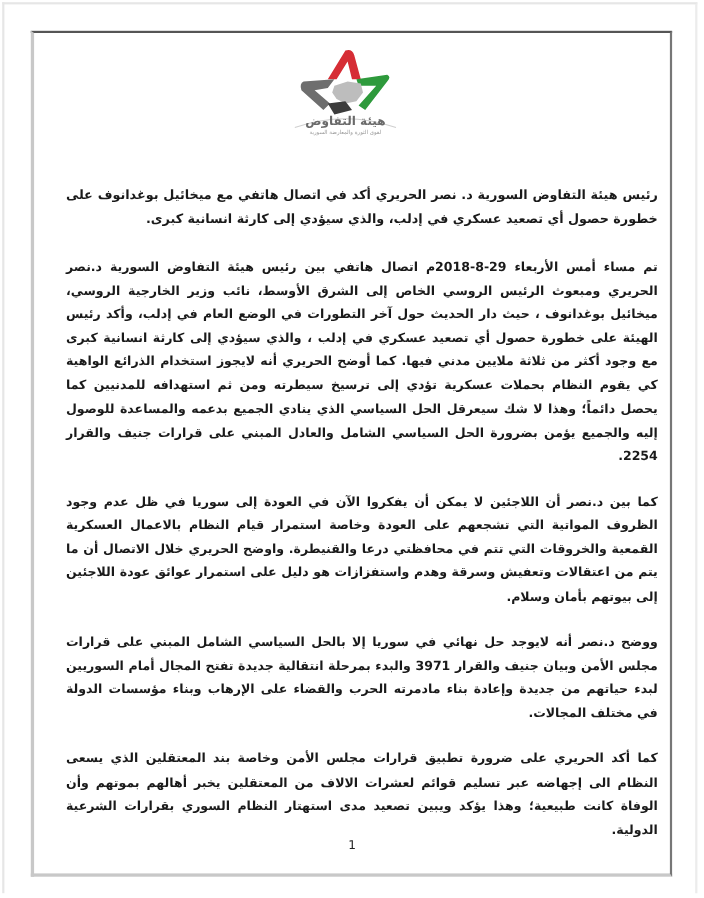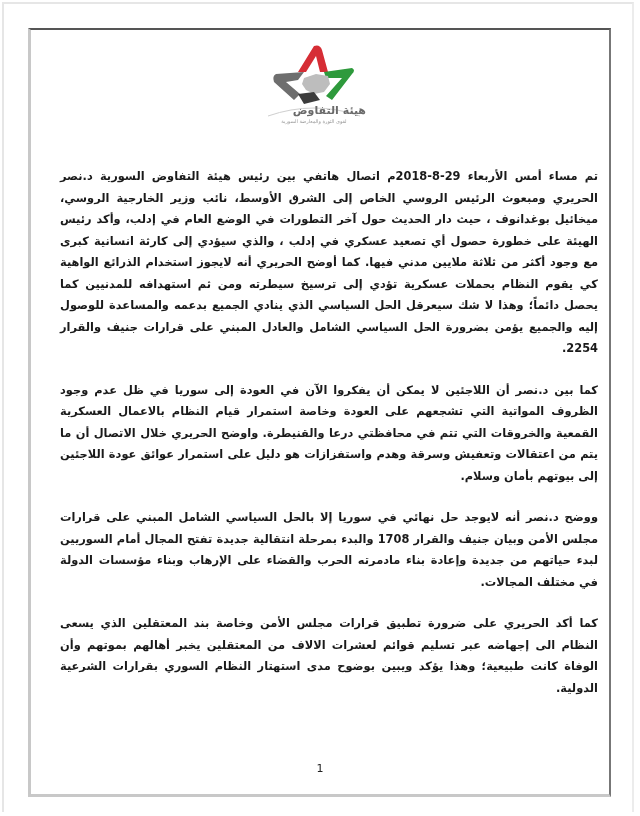--- a/index.html
+++ b/index.html
@@ -41,20 +41,21 @@
       left: 264px;
       top: 42px;
       width: 100px;
       height: 80px;
     }
     .logo-title {
       position: absolute;
       left: 262px;
       top: 104px;
       width: 104px;
+      text-align: center;
       font-size: 11px;
       font-weight: bold;
       color: #6a6a6a;
       direction: rtl;
     }
     .logo-subtitle {
       position: absolute;
       left: 262px;
       top: 118px;
       width: 104px;
@@ -107,19 +108,20 @@
   <path d="M60 30 L88 26 Q92 28 88 32 L68 58 L62 54 L78 36 L62 36 Z" fill="#2e9a3c"></path>
   <path d="M12 32 L40 30 L34 38 L22 40 L36 52 L30 58 L10 40 Q8 34 12 32 Z" fill="#6e6e6e"></path>
   <path d="M40 36 L52 32 L64 34 L66 42 L60 50 L50 52 L42 48 L38 42 Z" fill="#bdbdbd"></path>
   <path d="M34 52 L50 50 L56 58 L40 62 Z" fill="#3c3c3c"></path>
   <path d="M4 74 Q50 58 96 74" stroke="#cfcfcf" stroke-width="1" fill="none"></path>
 </svg>
 <div class="logo-title">هيئة التفاوض</div>
 <div class="logo-subtitle">لقوى الثورة والمعارضة السورية</div>
 
 <div class="content">
+  <p class="headline">رئيس هيئة التفاوض السورية د. نصر الحريري أكد في اتصال هاتفي مع ميخائيل بوغدانوف على خطورة حصول أي تصعيد عسكري في إدلب، والذي سيؤدي إلى كارثة انسانية كبرى.</p>
   <p class="para">تم مساء أمس الأربعاء 29-8-2018م اتصال هاتفي بين رئيس هيئة التفاوض السورية د.نصر الحريري ومبعوث الرئيس الروسي الخاص إلى الشرق الأوسط، نائب وزير الخارجية الروسي، ميخائيل بوغدانوف ، حيث دار الحديث حول آخر التطورات في الوضع العام في إدلب، وأكد رئيس الهيئة على خطورة حصول أي تصعيد عسكري في إدلب ، والذي سيؤدي إلى كارثة انسانية كبرى مع وجود أكثر من ثلاثة ملايين مدني فيها. كما أوضح الحريري أنه لايجوز استخدام الذرائع الواهية كي يقوم النظام بحملات عسكرية تؤدي إلى ترسيخ سيطرته ومن ثم استهدافه للمدنيين كما يحصل دائماً؛ وهذا لا شك سيعرقل الحل السياسي الذي ينادي الجميع بدعمه والمساعدة للوصول إليه والجميع يؤمن بضرورة الحل السياسي الشامل والعادل المبني على قرارات جنيف والقرار 2254.</p>
   <p class="para">كما بين د.نصر أن اللاجئين لا يمكن أن يفكروا الآن في العودة إلى سوريا في ظل عدم وجود الظروف المواتية التي تشجعهم على العودة وخاصة استمرار قيام النظام بالاعمال العسكرية القمعية والخروقات التي تتم في محافظتي درعا والقنيطرة. واوضح الحريري خلال الاتصال أن ما يتم من اعتقالات وتعفيش وسرقة وهدم واستفزازات هو دليل على استمرار عوائق عودة اللاجئين إلى بيوتهم بأمان وسلام.</p>
-  <p class="para">ووضح د.نصر أنه لايوجد حل نهائي في سوريا إلا بالحل السياسي الشامل المبني على قرارات مجلس الأمن وبيان جنيف والقرار 1708 والبدء بمرحلة انتقالية جديدة تفتح المجال أمام السوريين لبدء حياتهم من جديدة وإعادة بناء مادمرته الحرب والقضاء على الإرهاب وبناء مؤسسات الدولة في مختلف المجالات.</p>
-  <p class="para">كما أكد الحريري على ضرورة تطبيق قرارات مجلس الأمن وخاصة بند المعتقلين الذي يسعى النظام الى إجهاضه عبر تسليم قوائم لعشرات الالاف من المعتقلين يخبر أهالهم بموتهم وأن الوفاة كانت طبيعية؛ وهذا يؤكد ويبين بوضوح مدى استهتار النظام السوري بقرارات الشرعية الدولية.</p>
+  <p class="para">ووضح د.نصر أنه لايوجد حل نهائي في سوريا إلا بالحل السياسي الشامل المبني على قرارات مجلس الأمن وبيان جنيف والقرار 3971 والبدء بمرحلة انتقالية جديدة تفتح المجال أمام السوريين لبدء حياتهم من جديدة وإعادة بناء مادمرته الحرب والقضاء على الإرهاب وبناء مؤسسات الدولة في مختلف المجالات.</p>
+  <p class="para">كما أكد الحريري على ضرورة تطبيق قرارات مجلس الأمن وخاصة بند المعتقلين الذي يسعى النظام الى إجهاضه عبر تسليم قوائم لعشرات الالاف من المعتقلين يخبر أهالهم بموتهم وأن الوفاة كانت طبيعية؛ وهذا يؤكد ويبين تصعيد مدى استهتار النظام السوري بقرارات الشرعية الدولية.</p>
 </div>
 
 <div class="page-number">1</div>
 
 </body></html>

